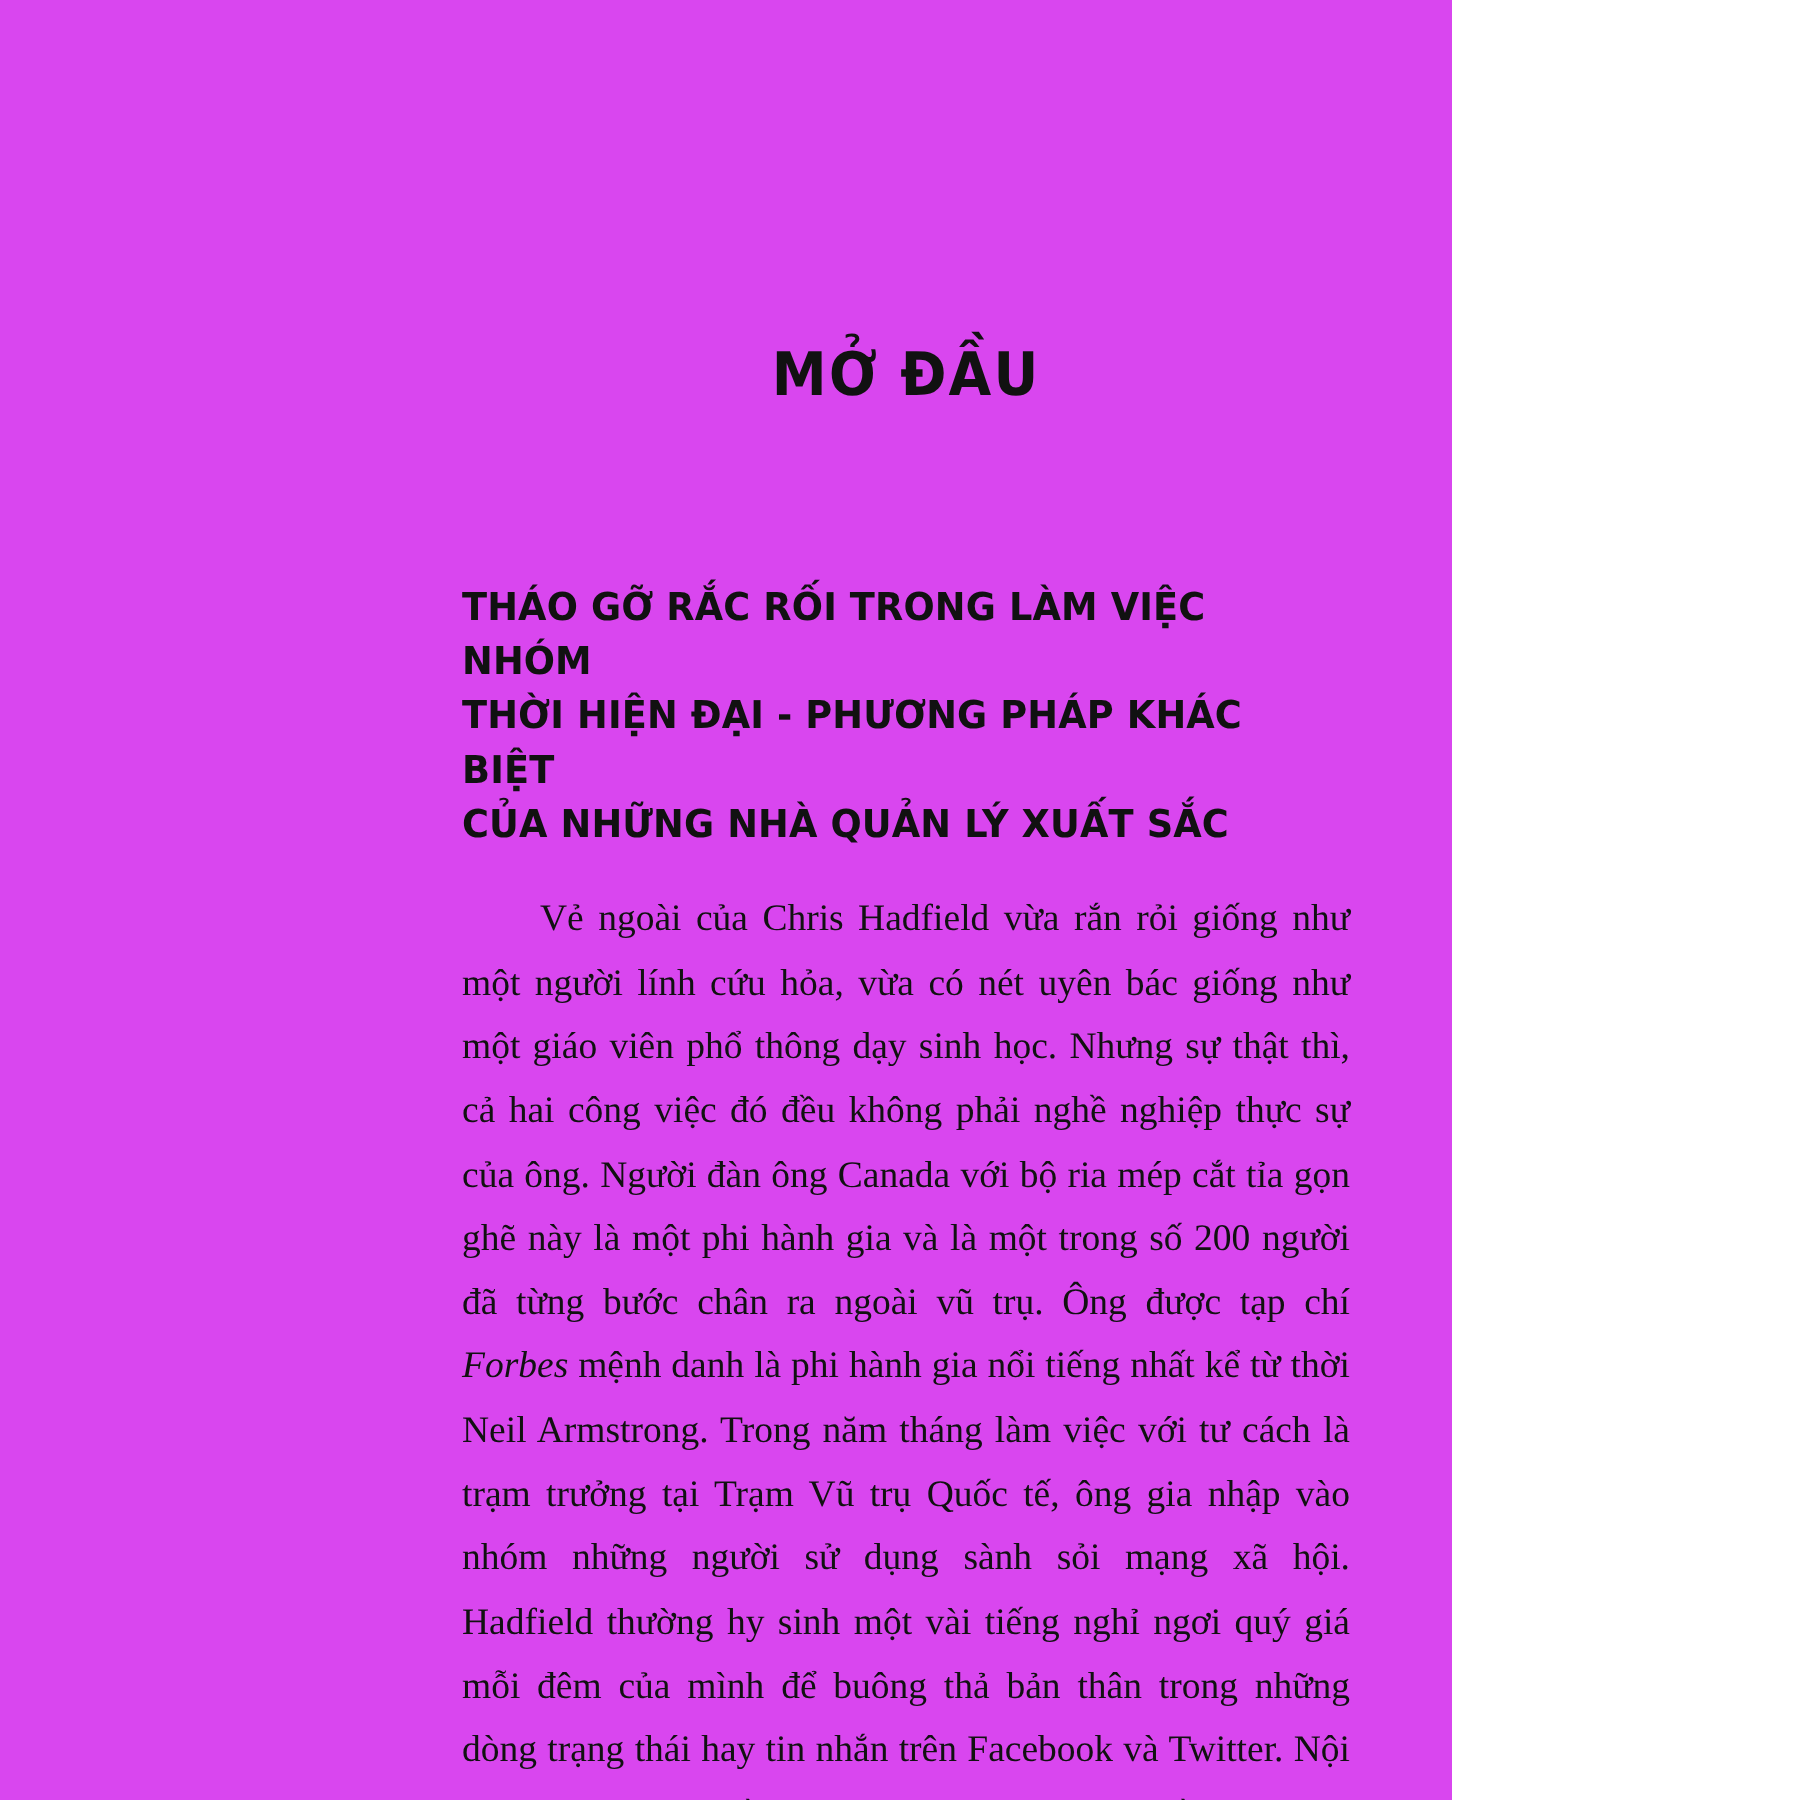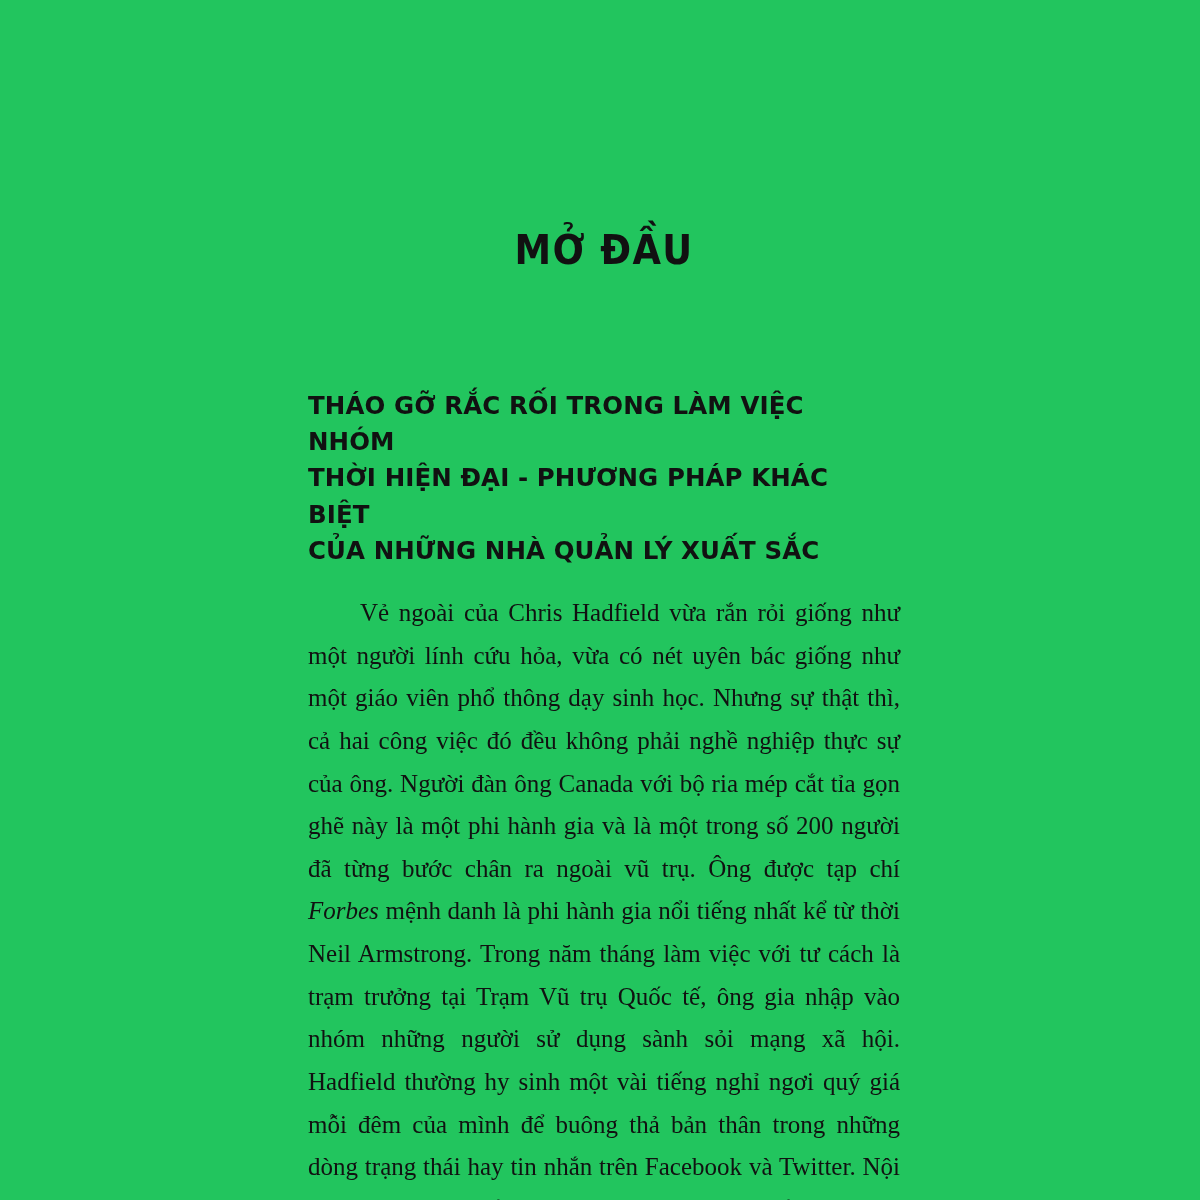--- a/index.html
+++ b/index.html
@@ -9,23 +9,23 @@
   }
   body {
     width: 1200px;
     height: 1200px;
     overflow: hidden;
     font-family: "Liberation Serif", serif;
     color: #111111;
   }
   .page {
     position: relative;
-    width: 1200px;
+    width: 968px;
     height: 1200px;
-    background: #22c55e;
+    background: #d946ef;
     box-sizing: border-box;
   }
   .content {
     position: absolute;
     left: 308px;
     top: 0;
     width: 592px;
   }
   .chapter-title {
     margin: 0;

